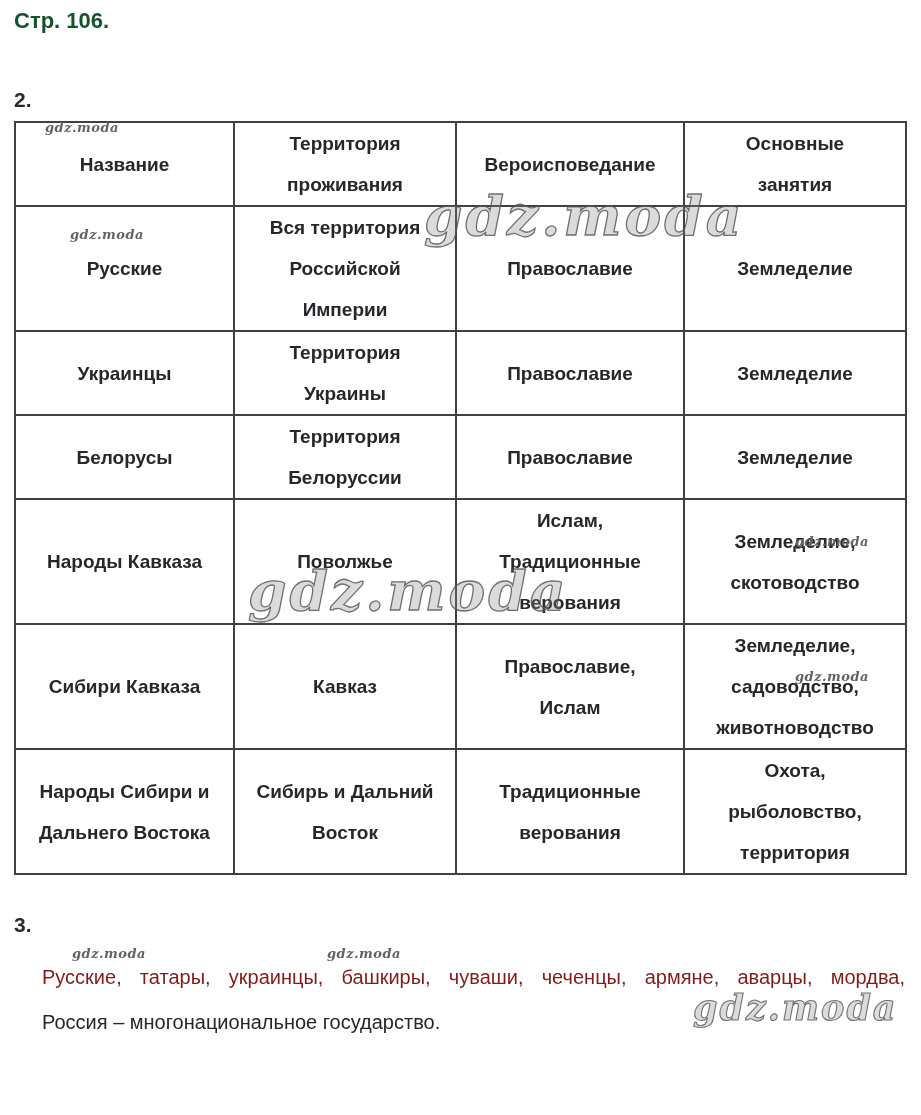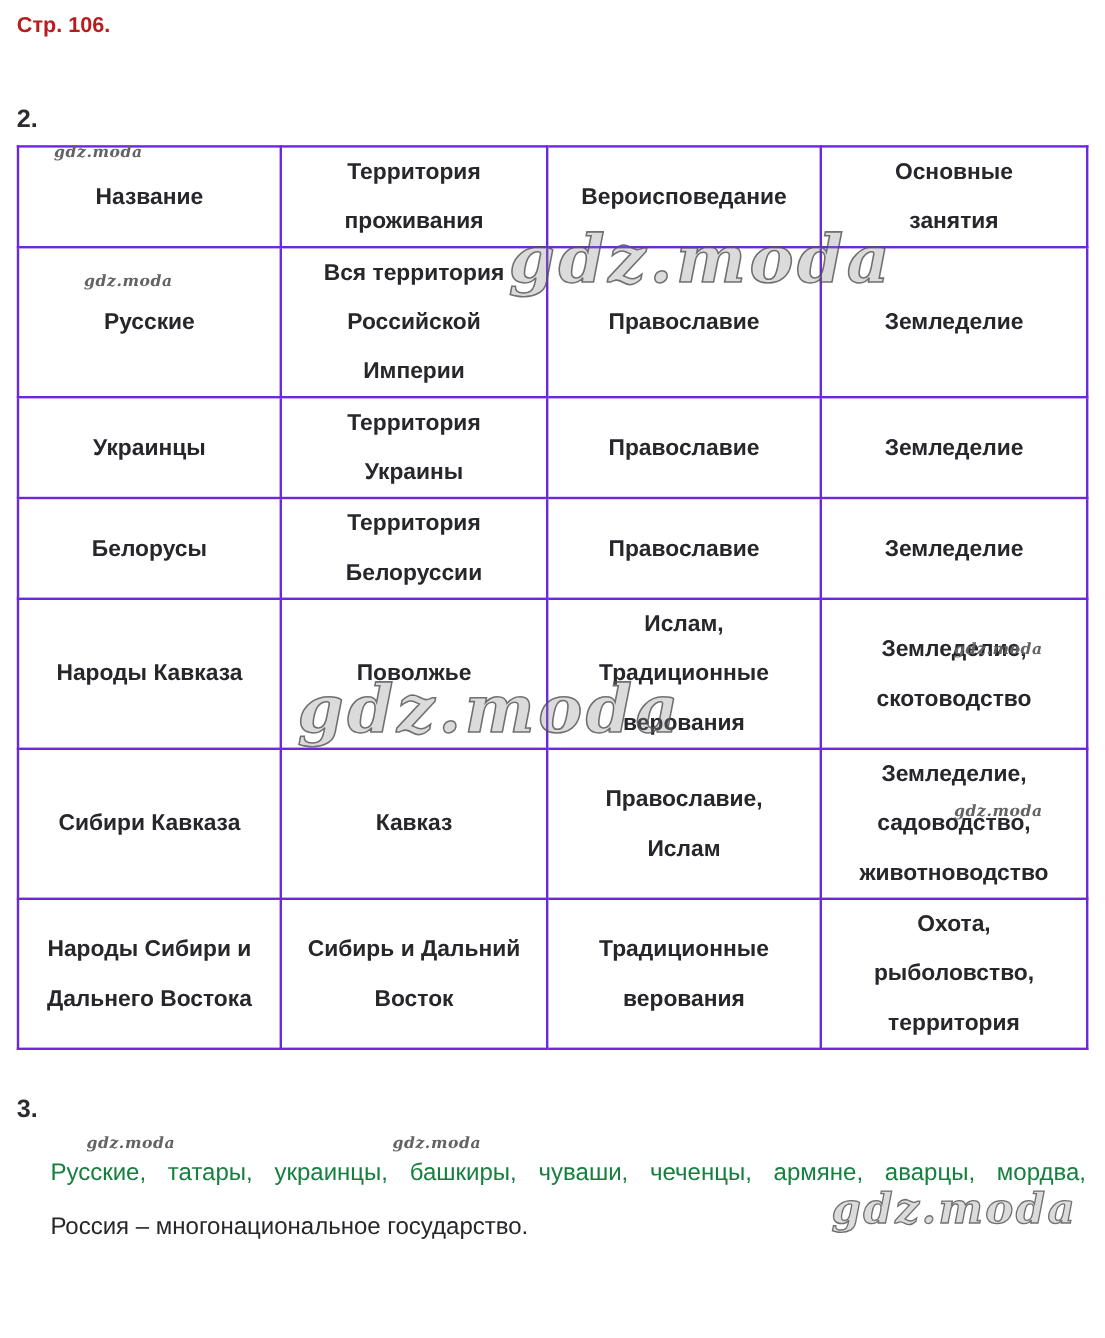--- a/index.html
+++ b/index.html
@@ -10,63 +10,63 @@
     background: #ffffff;
     font-family: "Liberation Sans", sans-serif;
     color: #26262b;
     overflow: hidden;
     box-sizing: border-box;
   }
   .content { padding: 8px 16px 0 14px; }
 
   .doc-title {
     margin: 0;
-    font-size: 18px;
+    font-size: 22px;
     line-height: 26px;
     font-weight: bold;
-    color: #b91c1c;
+    color: #14532d;
   }
   .task-label {
     font-size: 21px;
     line-height: 24px;
     font-weight: bold;
     color: #2b2b33;
   }
   .task2 { margin-top: 54px; }
   .task3 { margin-top: 38px; }
 
   table.peoples {
     border-collapse: collapse;
     table-layout: fixed;
     width: 891px;
     margin-top: 9px;
   }
   .peoples th, .peoples td {
-    border: 2px solid #6d28d9;
+    border: 2px solid #404040;
     text-align: center;
     vertical-align: middle;
     font-size: 19px;
     line-height: 41px;
     padding: 0 4px;
     overflow: hidden;
   }
   .peoples th { font-weight: bold; }
   .peoples td { font-weight: bold; }
   .cell-lines { white-space: pre-line; }
   tr.h80  { height: 80px; }
   tr.h123 { height: 123px; }
   tr.h77  { height: 77px; }
   tr.h78  { height: 78px; }
   tr.h122 { height: 122px; }
 
   .para {
     margin-top: 18px;
     font-size: 20px;
     line-height: 45px;
-    color: #15803d;
+    color: #7f1d1d;
   }
   .jline { text-align: justify; text-align-last: justify; }
   .jline-first { padding-left: 28px; }
   .conclusion {
     margin-top: 0;
     font-size: 20px;
     line-height: 45px;
     text-indent: 28px;
     color: #26262b;
   }

